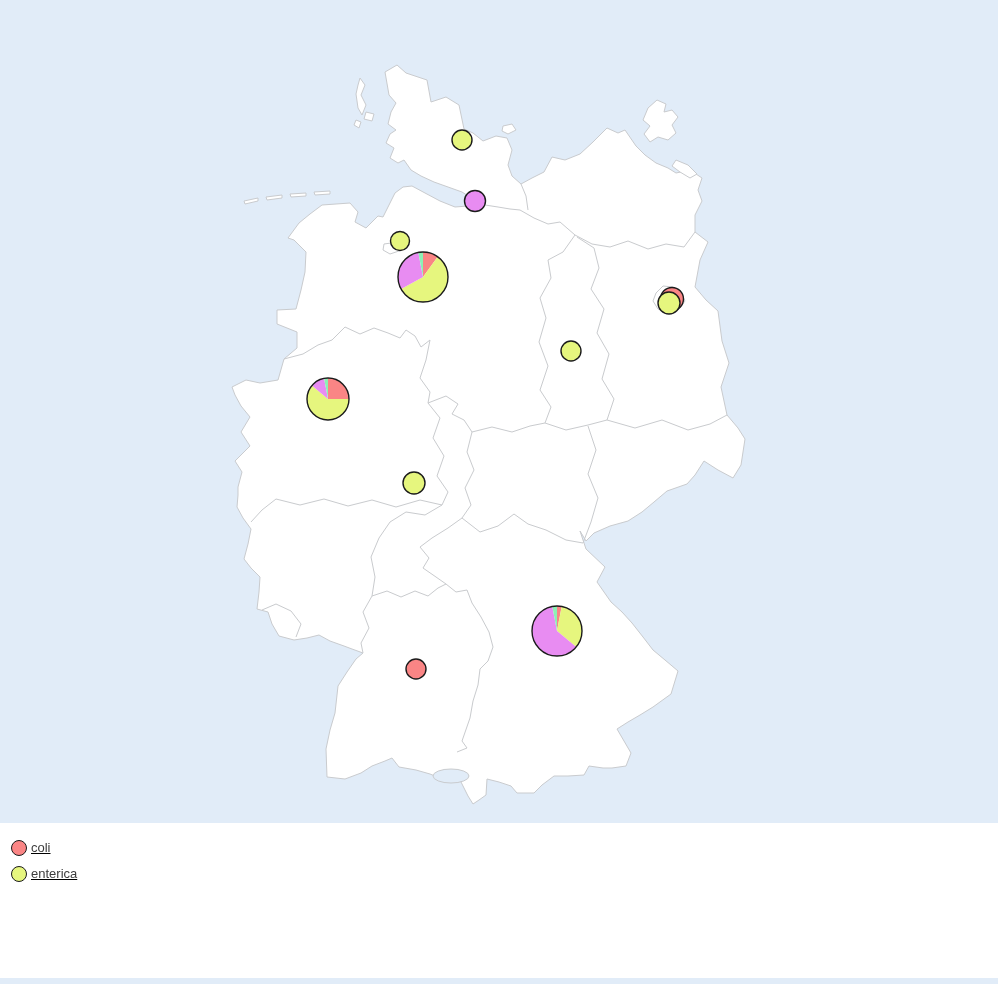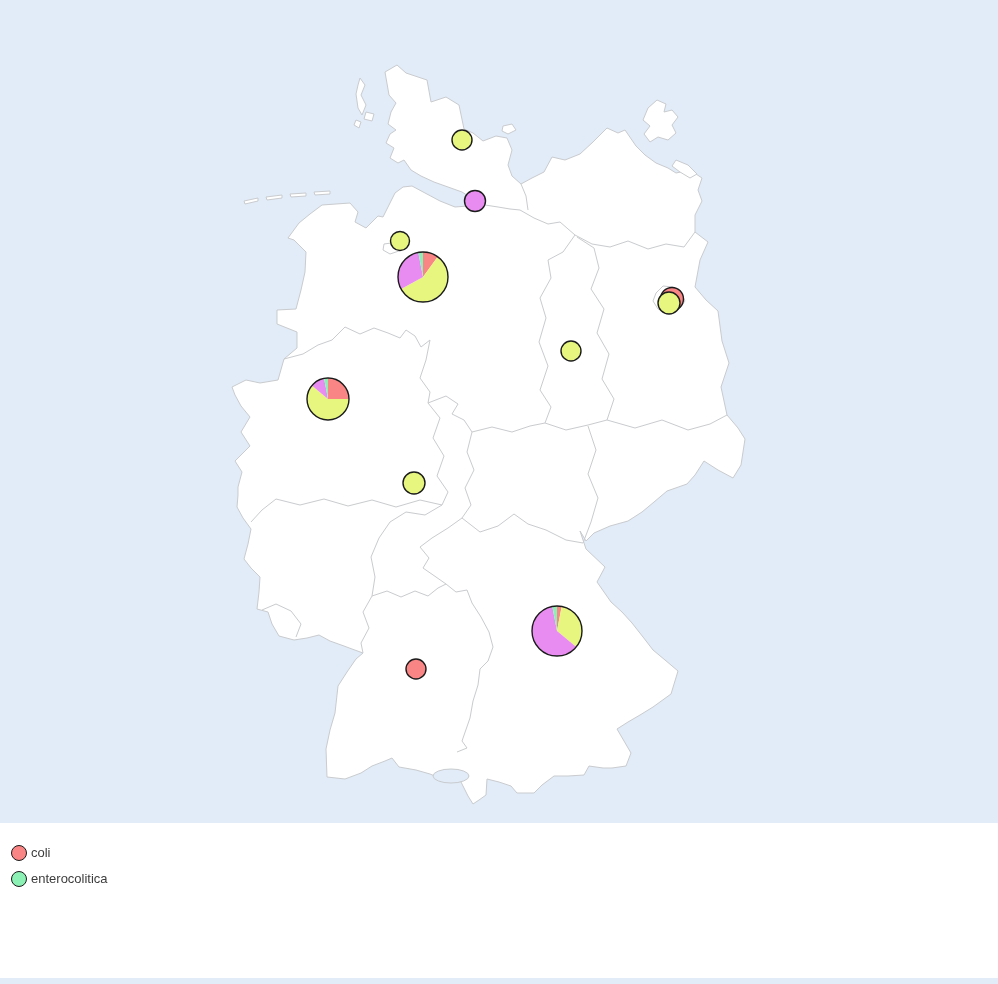--- a/index.html
+++ b/index.html
@@ -12,21 +12,21 @@
   }
   .map-wrap{position:absolute;top:0;left:0;width:998px;height:823px;}
   svg{display:block;}
   .legend-panel{
     position:absolute;top:823px;left:0;width:998px;height:155px;
     background:#FFFFFF;
     box-sizing:border-box;
     padding:17px 0 0 11px;
   }
   .legend-item{
-    display:flex;align-items:center;height:26px;
+    display:flex;height:26px;text-decoration:underline;
   }
   .legend-swatch{
     width:16px;height:16px;border-radius:50%;
     border:1.3px solid #1B1B1B;
     box-sizing:border-box;
     flex:0 0 16px;
   }
   .legend-label{
     margin-left:4px;
     font-size:13px;color:#3C3C3C;line-height:16px;
@@ -151,16 +151,16 @@
       </g>
 </svg>
 </div>
 
 <div class="legend-panel">
   <div class="legend-item">
     <span class="legend-swatch" style="background: rgb(250, 133, 133);"></span>
     <span class="legend-label">coli</span>
   </div>
   <div class="legend-item">
-    <span class="legend-swatch" style="background: rgb(140, 241, 181);"></span>
-    <span class="legend-label">enterocolitica</span>
+    <span class="legend-swatch" style="background: rgb(230, 246, 126);"></span>
+    <span class="legend-label">enterica</span>
   </div>
 </div>
 
 </body></html>

